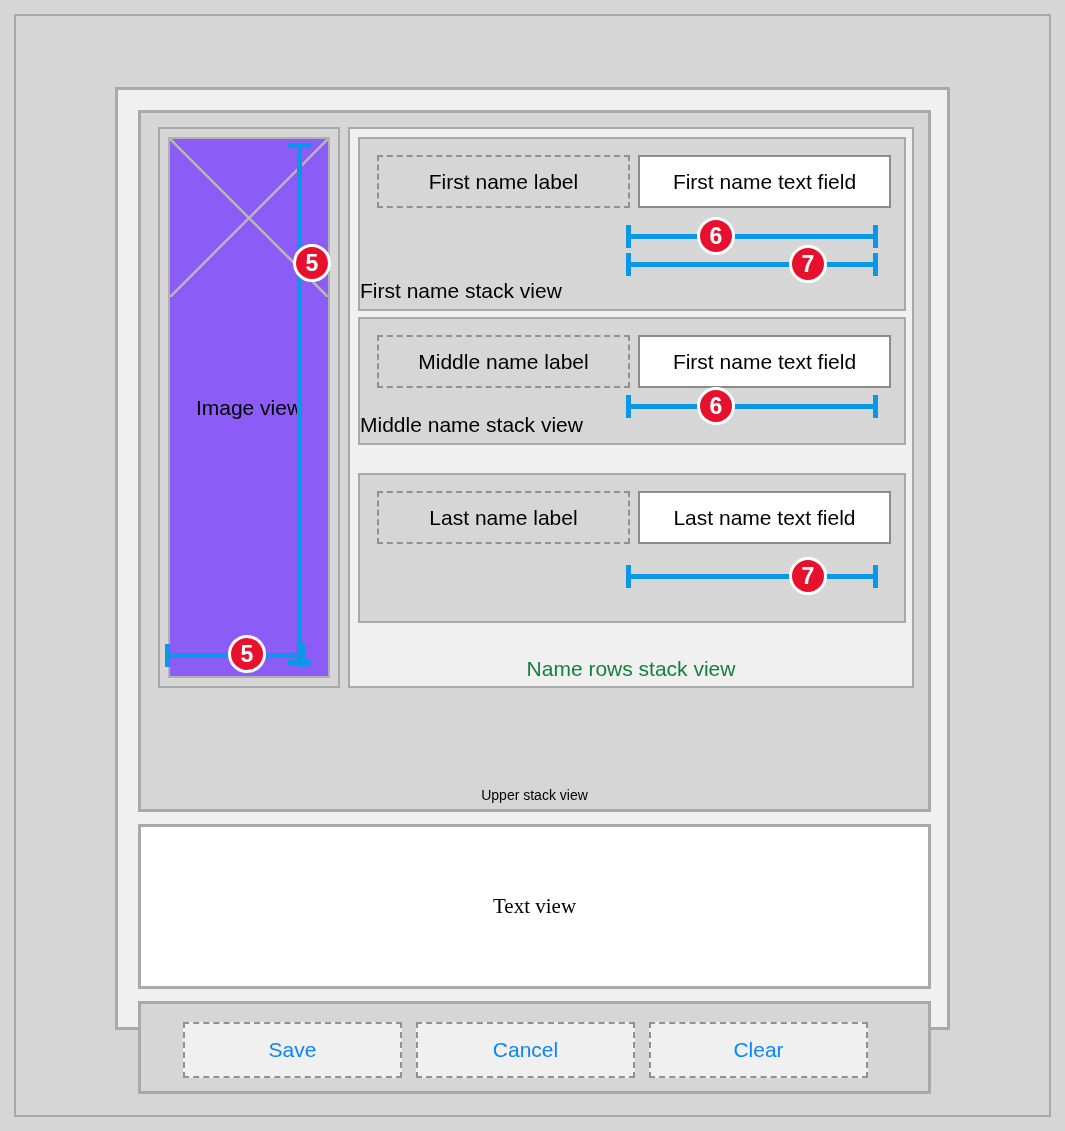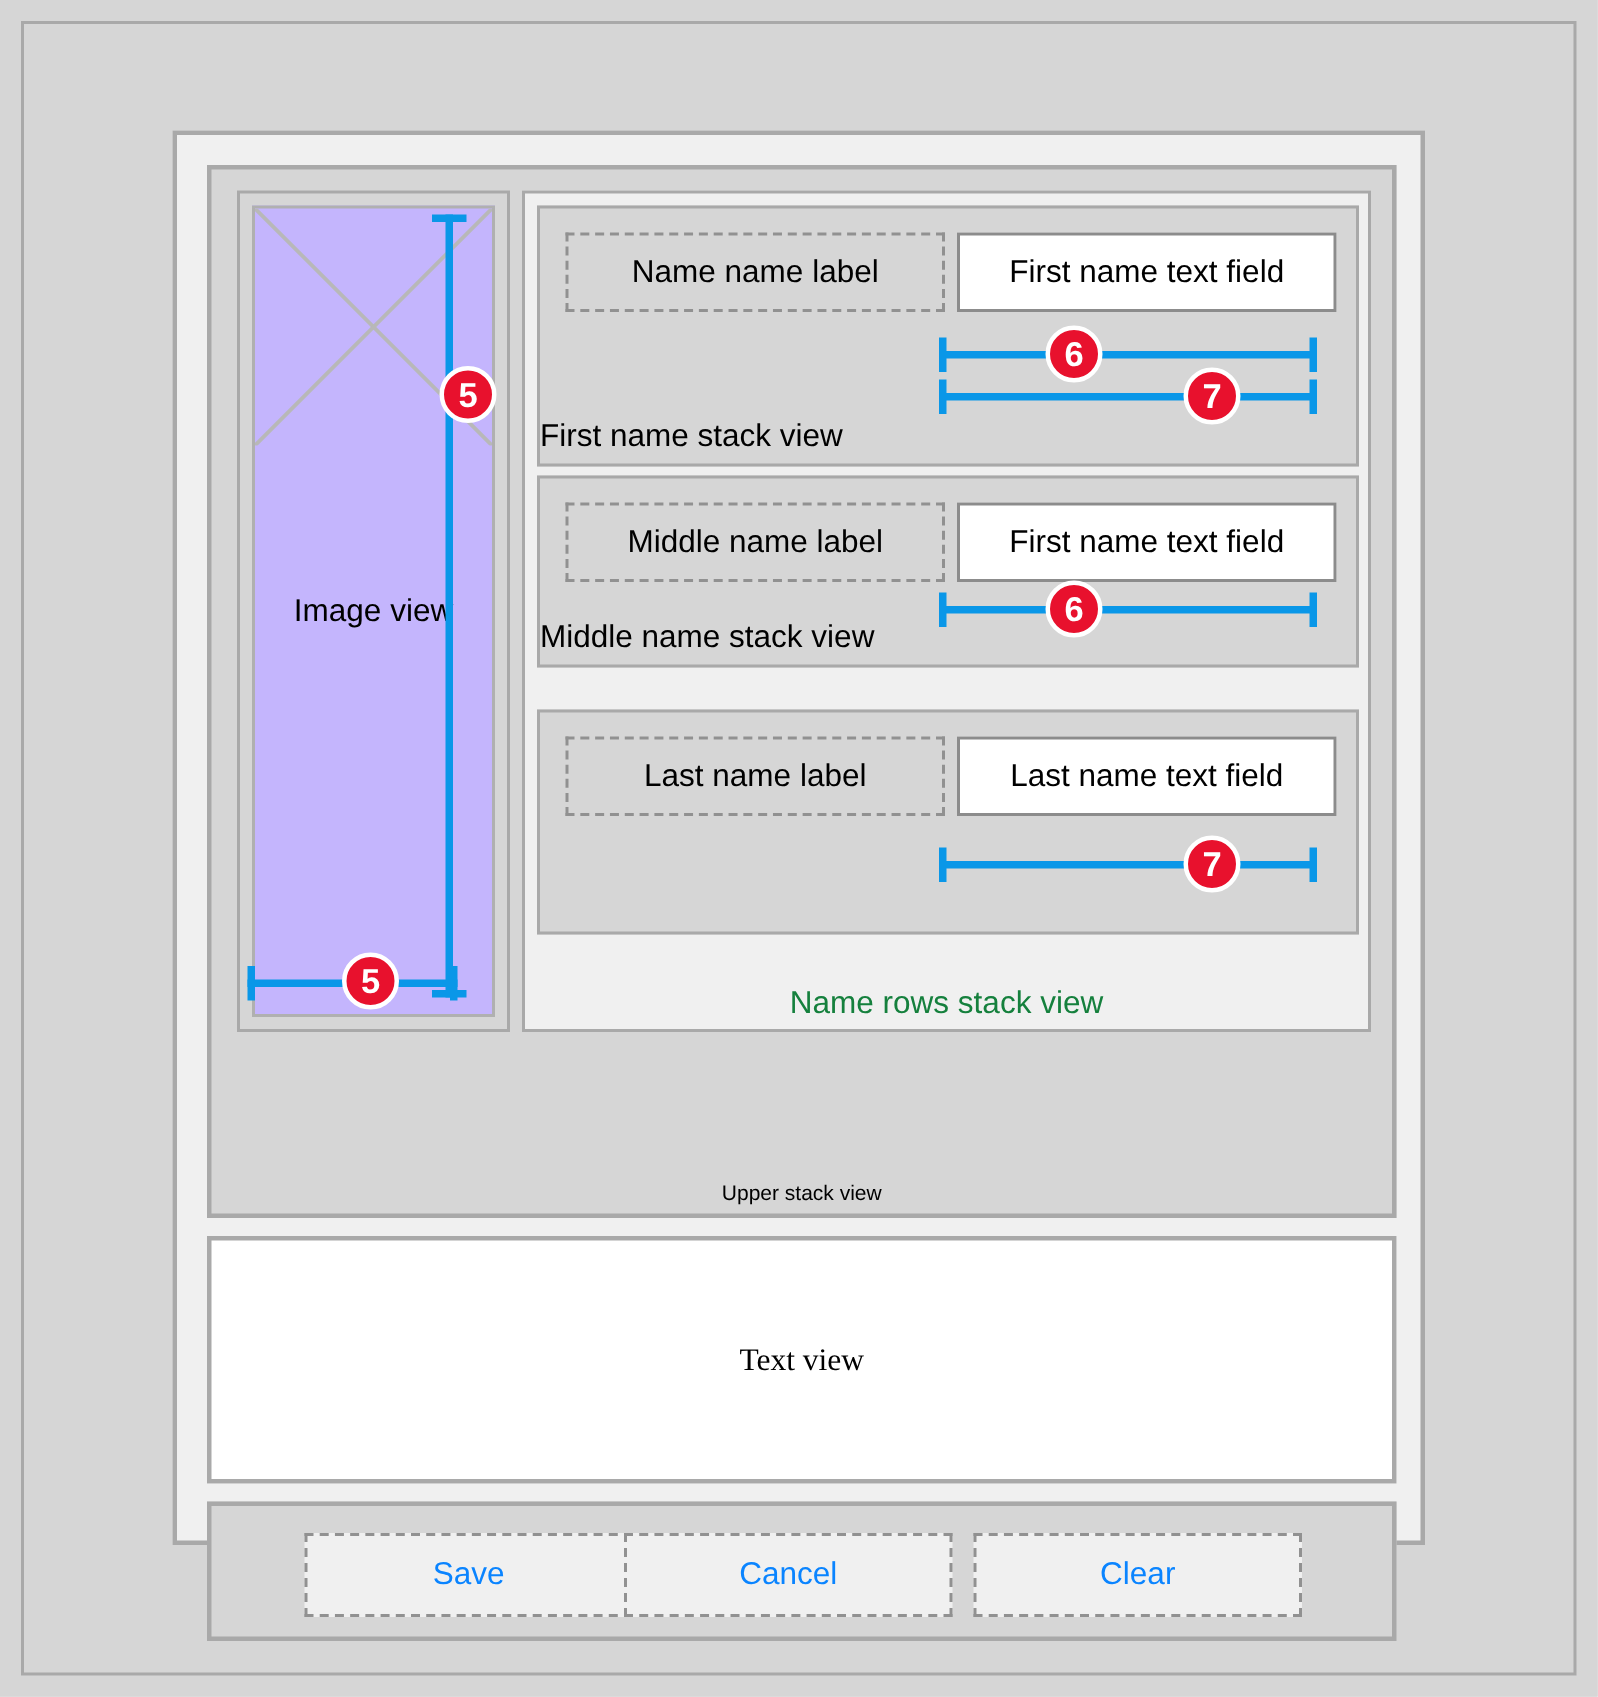--- a/index.html
+++ b/index.html
@@ -60,21 +60,21 @@
     left: 17px; top: 14px;
     width: 182px; height: 561px;
     background: #d6d6d6;
     border: 2px solid #a9a9a9;
   }
 
   .image-view {
     position: absolute;
     left: 8px; top: 8px;
     right: 8px; bottom: 8px;
-    background: #c4b5fd;
+    background: #8b5cf6;
     border: 2px solid #b0b0b0;
     overflow: hidden;
   }
 
   .image-view .xcross { position: absolute; inset: 0; }
   .image-view .xcross line { stroke: #b8b8b8; stroke-width: 1.6; }
 
   .image-view-label {
     position: absolute;
     left: 0; right: 0; top: 50%;
@@ -179,21 +179,21 @@
     width: 219px; height: 56px;
     border: 2px dashed #919191;
     background: #f0f0f0;
     display: flex;
     align-items: center;
     justify-content: center;
     font-size: 21px;
     color: #0a84ff;
     cursor: pointer;
   }
-  .btn-save   { left: 42px; margin-left: 20px; }
+  .btn-save   { left: 42px; }
   .btn-cancel { left: 275px; }
   .btn-clear  { left: 508px; }
 
   
   .measure-h {
     position: absolute;
     height: 5px;
     background: #0a97e8;
   }
   .measure-h::before,
@@ -270,21 +270,21 @@
             <line x1="0" y1="0" x2="100" y2="100"></line>
             <line x1="100" y1="0" x2="0" y2="100"></line>
           </svg>
           <div class="image-view-label">Image view</div>
         </div>
       </div>
 
       <div class="name-rows-stack">
 
         <div class="name-row row-first">
-          <div class="field-label">Name name label</div>
+          <div class="field-label">First name label</div>
           <div class="text-field">First name text field</div>
           <div class="row-label">First name stack view</div>
         </div>
 
         <div class="name-row row-middle">
           <div class="field-label">Middle name label</div>
           <div class="text-field">First name text field</div>
           <div class="row-label">Middle name stack view</div>
         </div>
 

